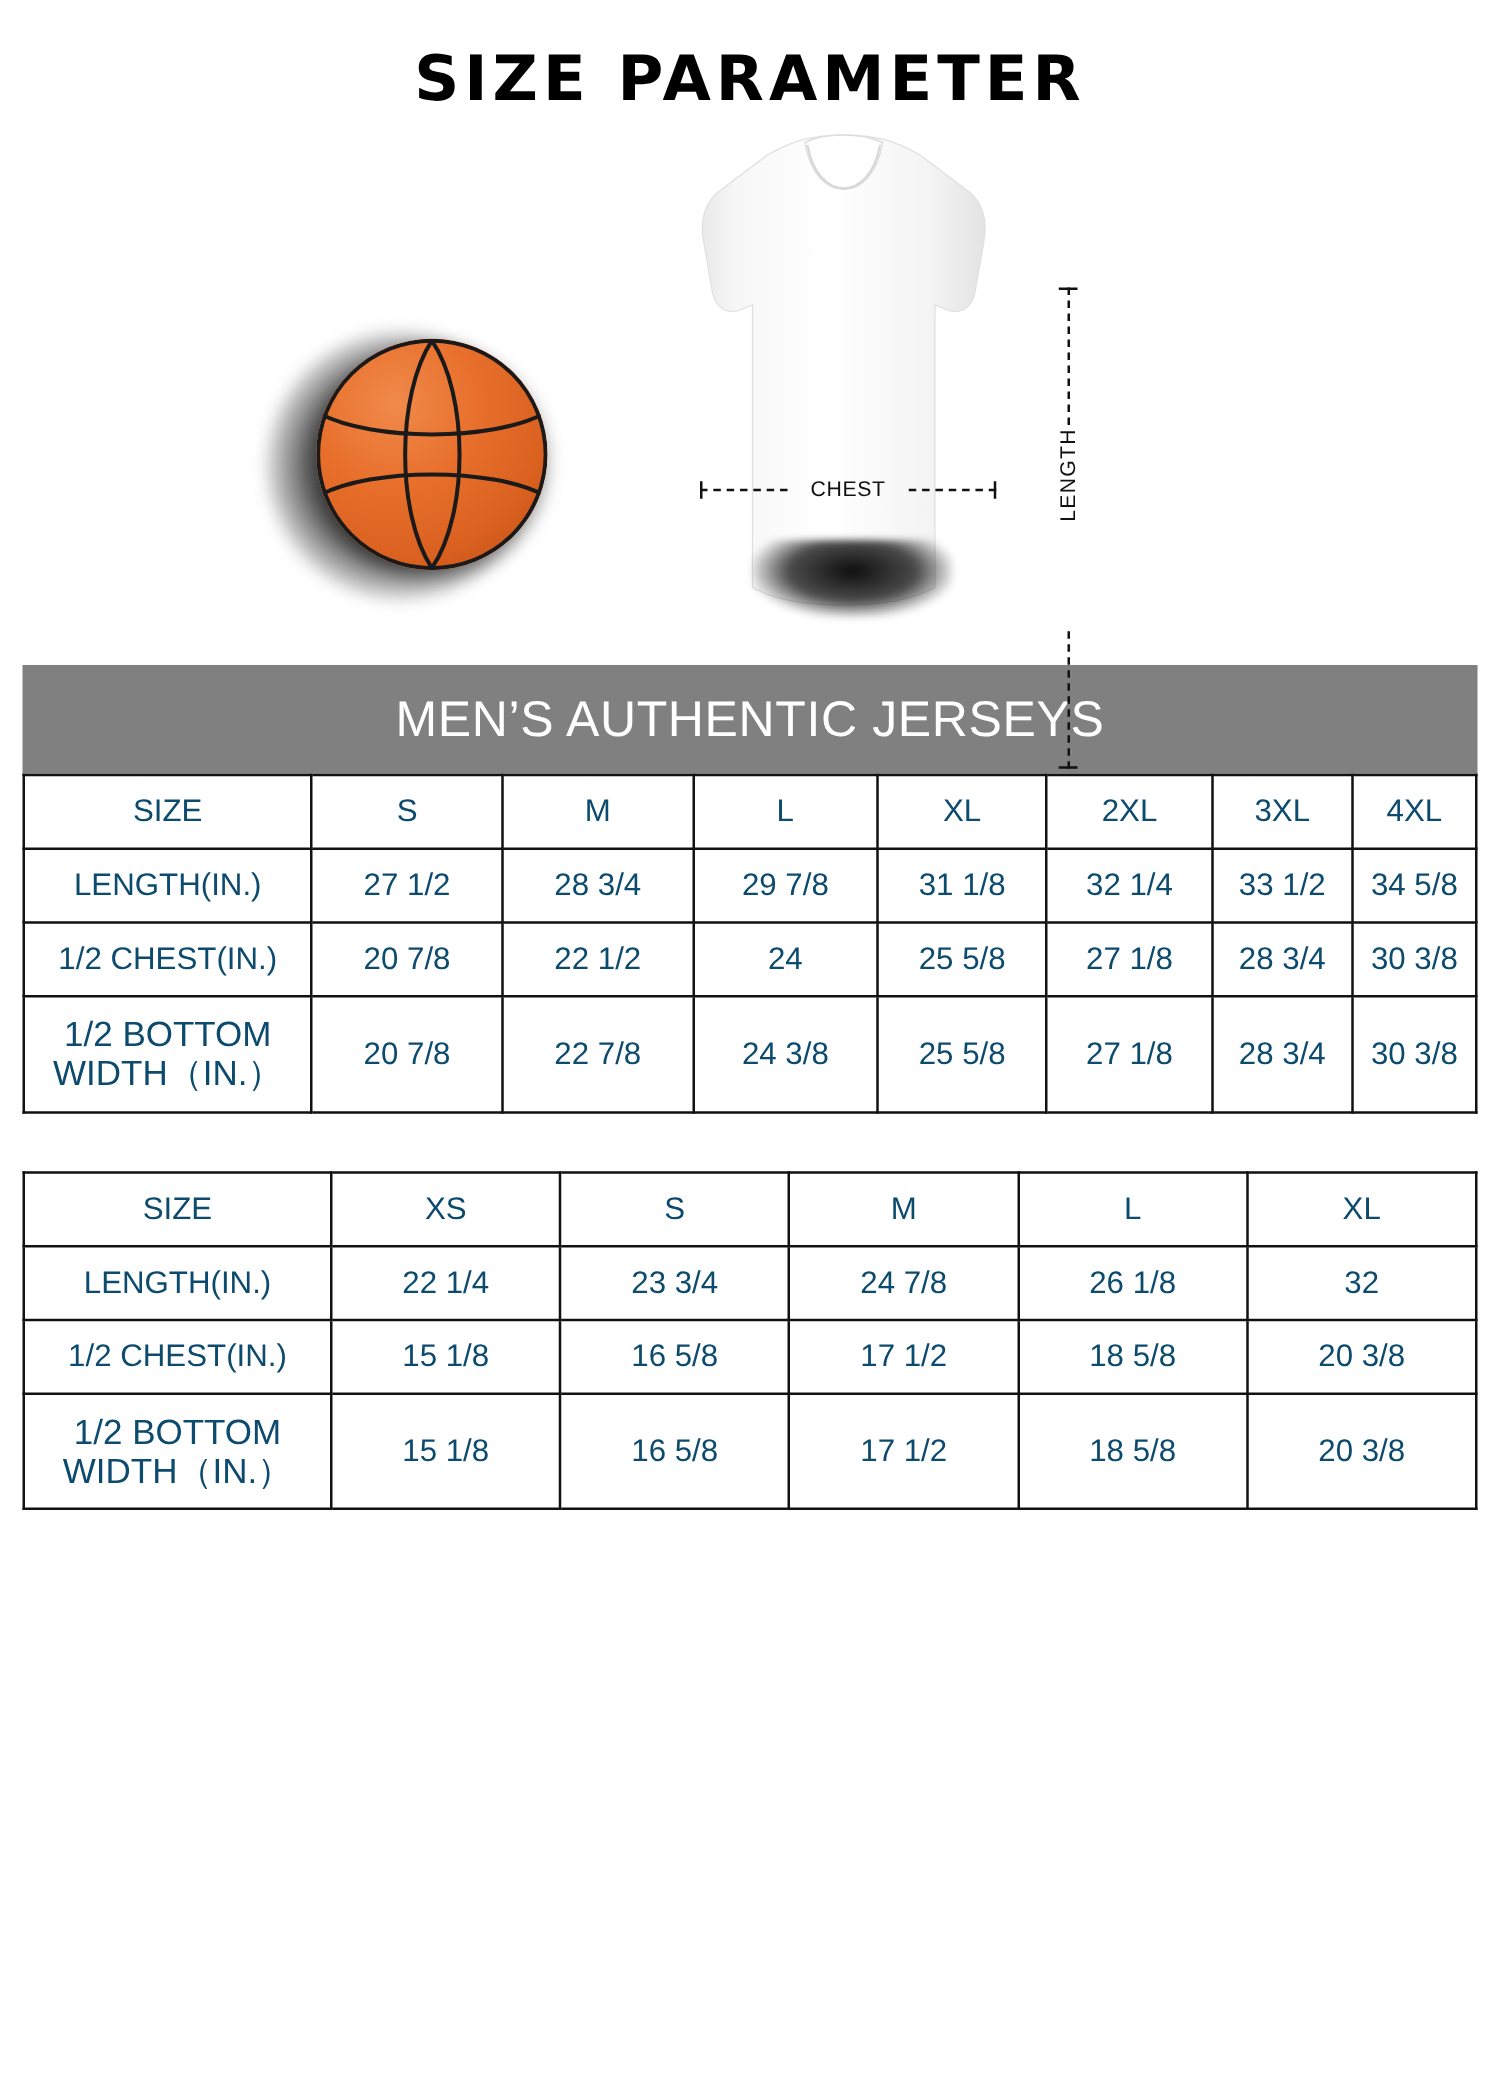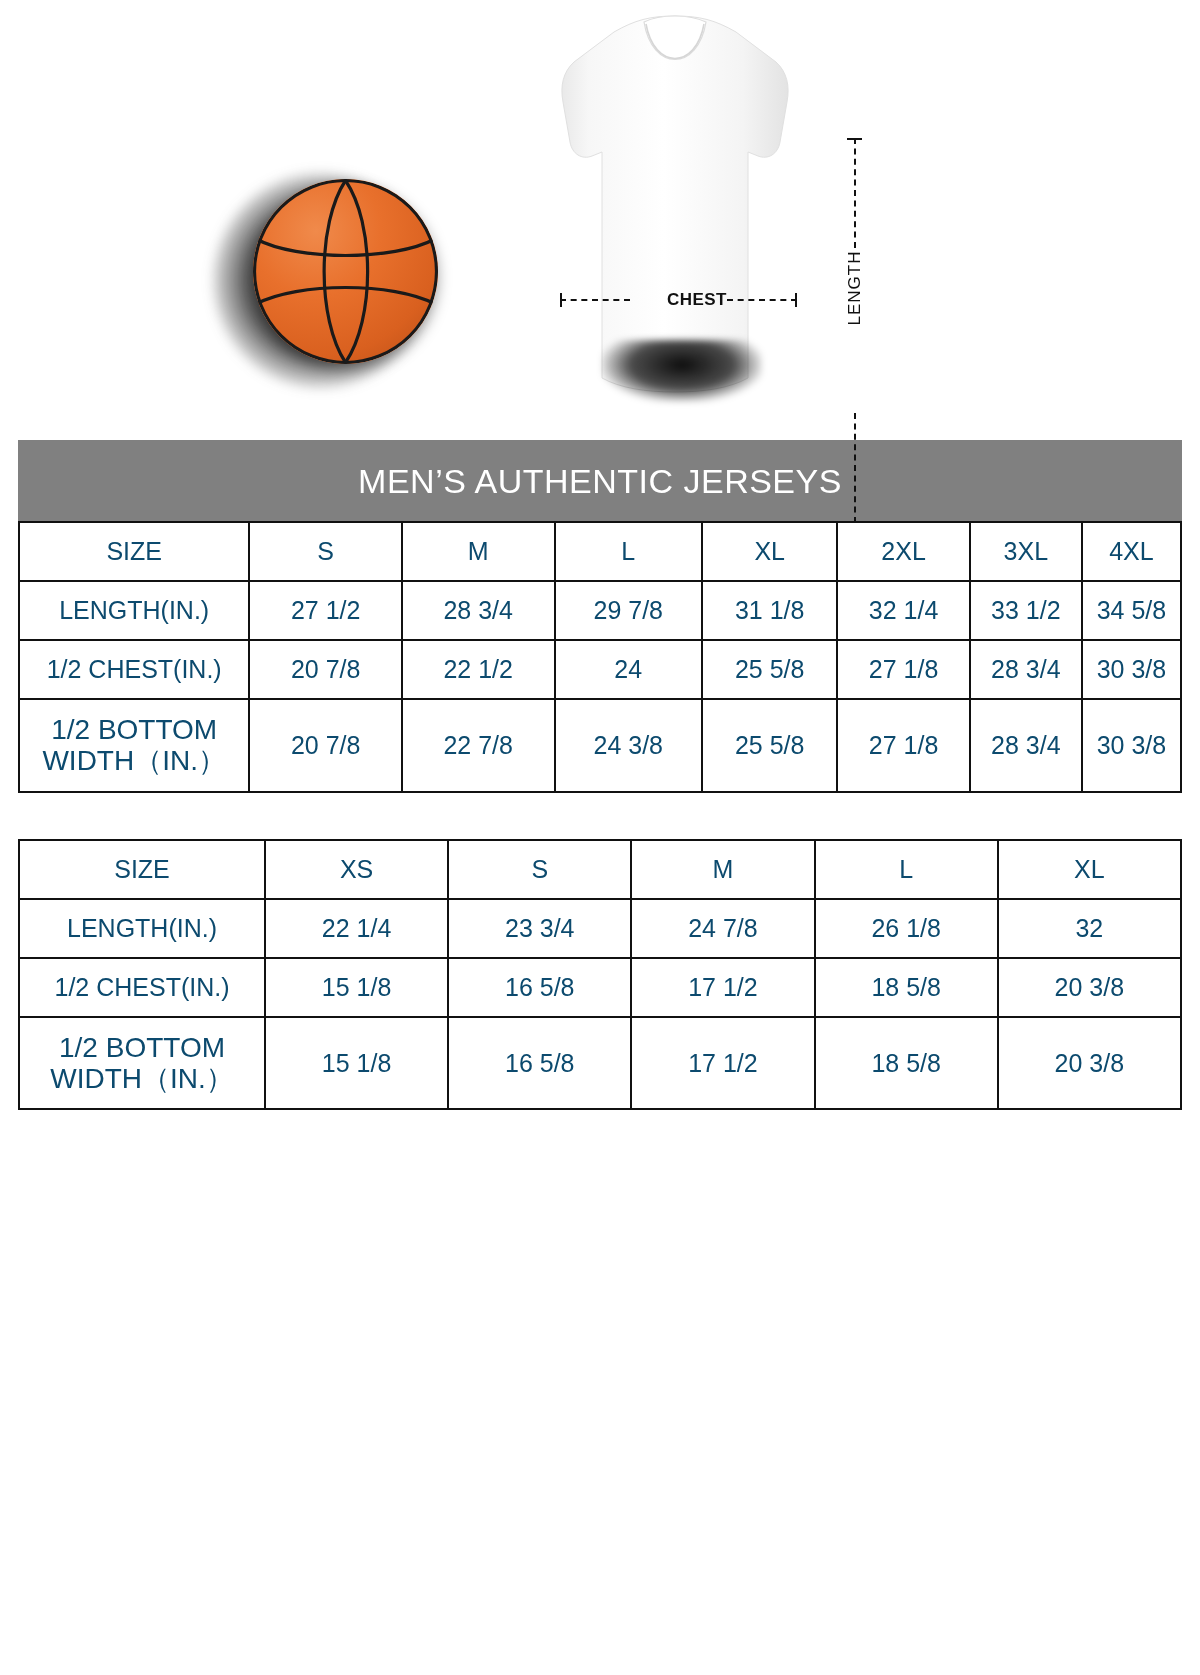--- a/index.html
+++ b/index.html
@@ -114,27 +114,26 @@
     height: 14px;
     border-left: 2px solid #111;
   }
   .chest-line .cap.l { left: 0; }
   .chest-line .cap.r { right: 0; }
   .chest-label {
     position: absolute;
     left: 70px;
     top: 0px;
     width: 97px;
-    text-align: right;
+    text-align: center;
     font-size: 17px;
     letter-spacing: 0.5px;
     font-family: "Liberation Sans", sans-serif;
     color: #111;
     line-height: 14px;
-    font-weight: bold;
   }
 
   
   .length-line {
     position: absolute;
     left: 845px;
     top: 128px;
     width: 20px;
     height: 385px;
   }
@@ -168,21 +167,21 @@
   }
 
   
   .table-block {
     margin: 0 18px;
   }
   .tbl-header {
     background: #808080;
     color: #ffffff;
     text-align: center;
-    font-size: 34px;
+    font-size: 40px;
     letter-spacing: 0.5px;
     padding: 22px 0 20px 0;
     font-family: "Liberation Sans", sans-serif;
   }
   table {
     border-collapse: collapse;
     width: 100%;
     table-layout: fixed;
   }
   table td {
@@ -214,20 +213,21 @@
   .men-table td.c-3xl { width: 105px; }
   .men-table td.c-4xl { width: 92px; }
 
   .boy-table td:first-child { width: 240px; }
 </style>
 </head>
 <body>
 
 <div class="page">
 
+  <div class="title">SIZE  PARAMETER</div>
 
   <div class="illustration">
 
     <div class="ball-wrap">
       <div class="ball-shadow"></div>
       <div class="ball">
         <svg width="185" height="185" viewBox="0 0 185 185">
           <g fill="none" stroke="#1a1a1a" stroke-width="3.2">
             <circle cx="92.5" cy="92.5" r="91"></circle>
             <path d="M92.5 1.5 C 64 45, 64 140, 92.5 183.5"></path>

